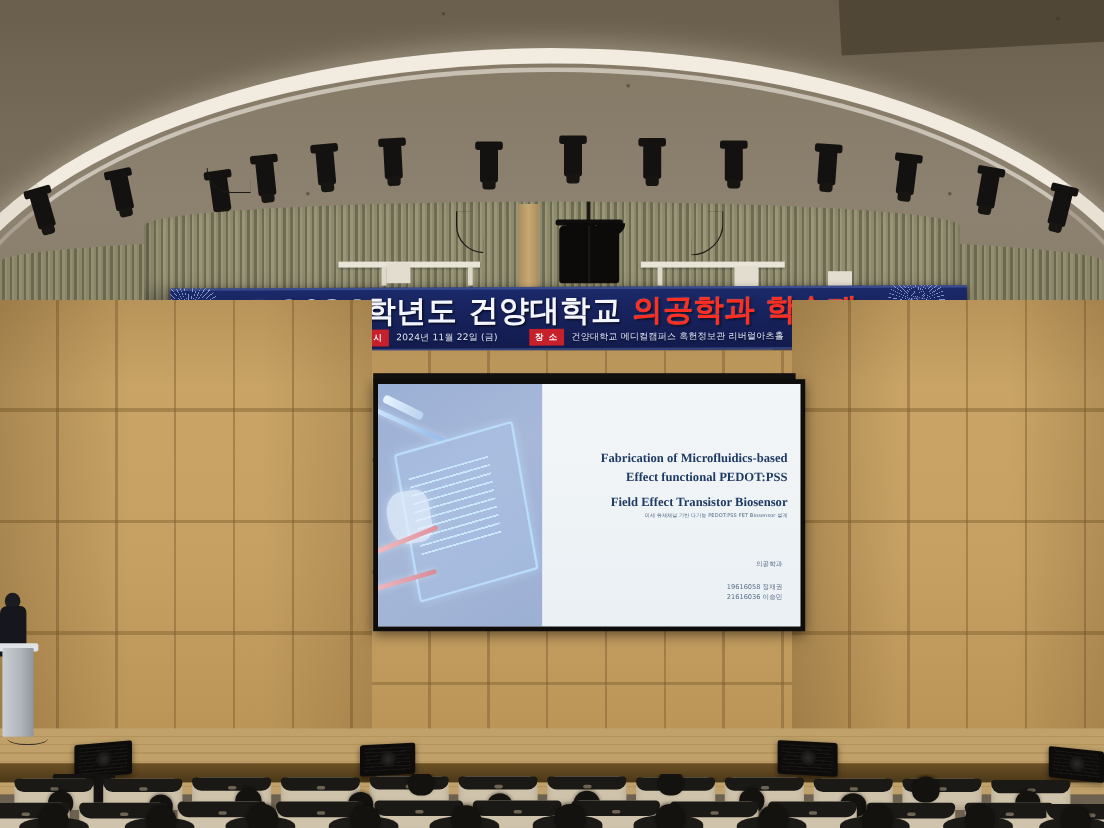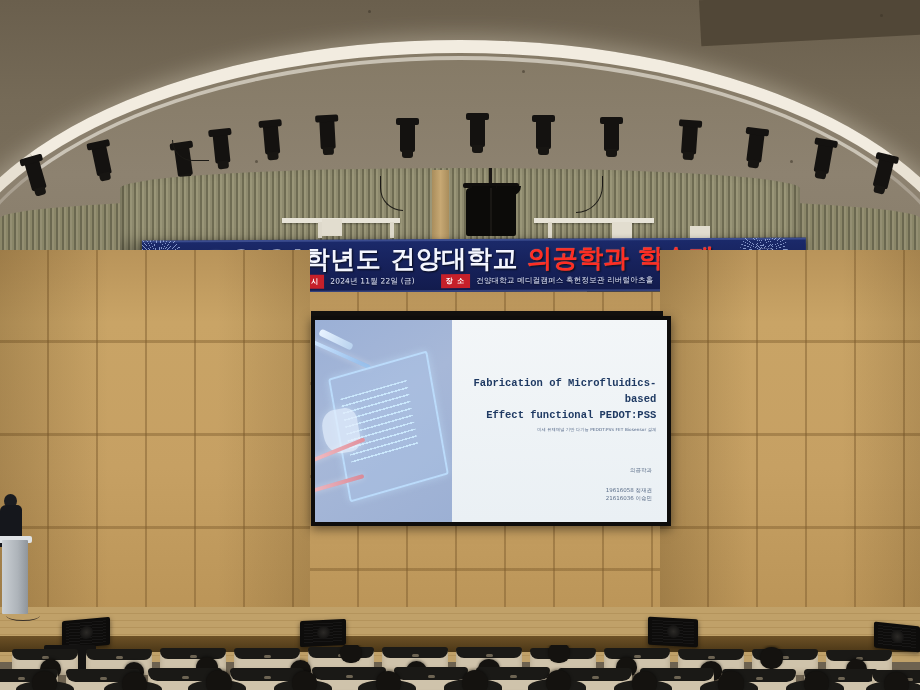--- a/index.html
+++ b/index.html
@@ -424,21 +424,21 @@
   }
   .slide-title {
     position: absolute;
     left: 4%; right: 5%;
     top: 27%;
     text-align: right;
     color: #1f3a63;
     font-weight: bold;
     font-size: 10.5px;
     line-height: 1.55;
-    font-family: Liberation Mono, monospace;
+    font-family: Liberation Serif, serif;
   }
   .slide-title .l3 { display: block; margin-top: 5px; }
   .slide-subtitle {
     position: absolute;
     right: 5%;
     top: 53%;
     color: #4a5f80;
     font-size: 4.2px;
     letter-spacing: 0.1px;
     font-family: "DejaVu Sans", sans-serif;
@@ -677,20 +677,21 @@
         <div class="pipette"></div>
         <div class="glove"></div>
         <div class="tube t2"></div>
         <div class="tube t3"></div>
       </div>
 
       <div class="slide-right">
         <div class="slide-title">
           <span>Fabrication of Microfluidics-based</span><br>
           <span>Effect functional PEDOT:PSS</span>
+          <span class="l3">Field Effect Transistor Biosensor</span>
         </div>
         <div class="slide-subtitle">미세 유체채널 기반 다기능 PEDOT:PSS FET Biosensor 설계</div>
         <div class="slide-dept">의공학과</div>
         <div class="slide-authors">
           <span>19616058 정재권</span><br>
           <span>21616036 이승민</span>
         </div>
       </div>
 
     </div>

